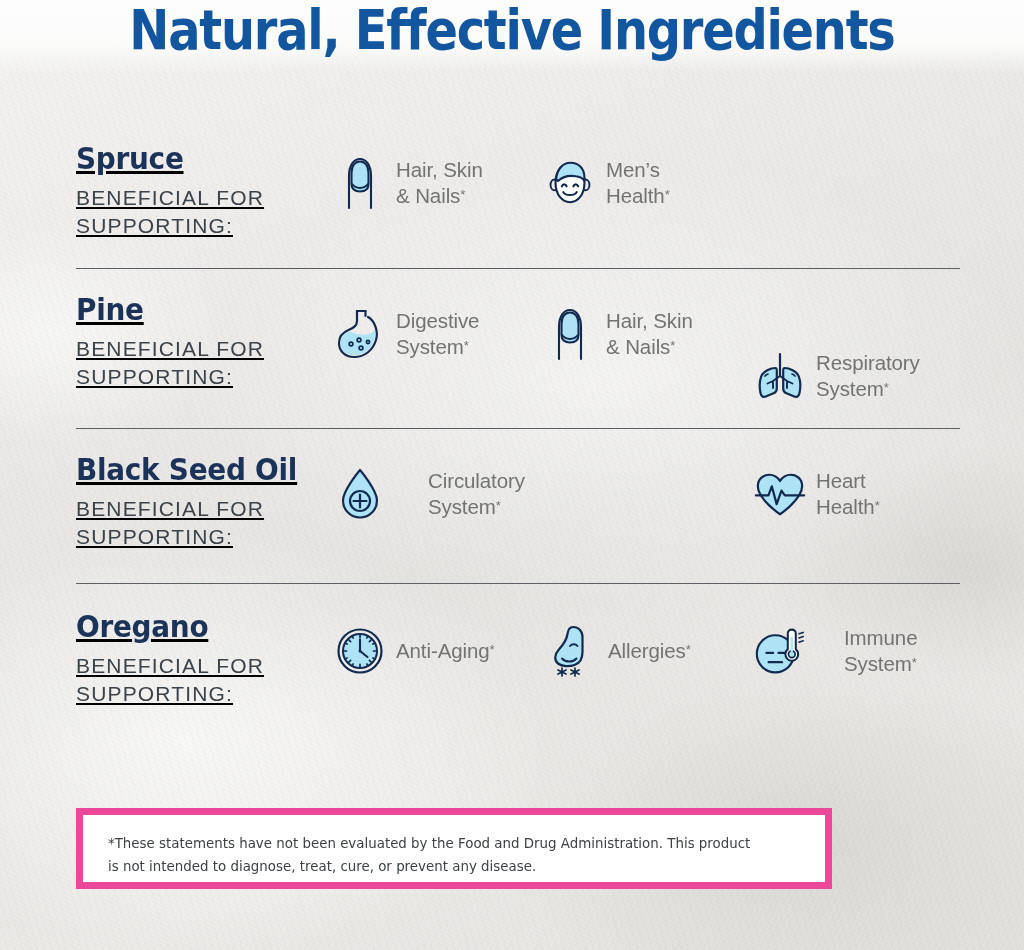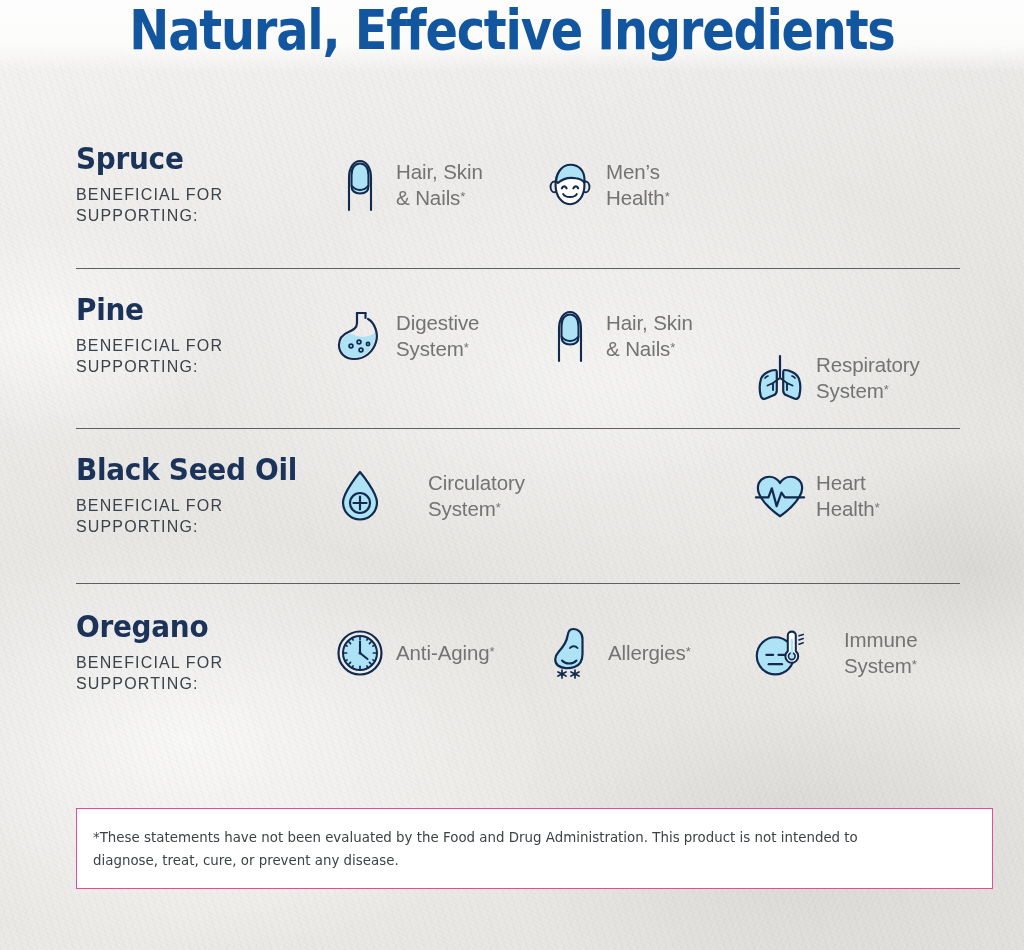--- a/index.html
+++ b/index.html
@@ -81,21 +81,22 @@
   .row-divider {
     position: absolute;
     left: 76px;
     width: 884px;
     height: 1px;
     background: #5c5f63;
   }
 
   .row-inner {
     display: flex;
-    align-items: flex-end;
+    align-items: center;
+    text-decoration: underline;
   }
 
   .name-block {
     width: 258px;
     flex: 0 0 258px;
     padding-top: 2px;
   }
   .ingredient-name {
     font-family: "DejaVu Sans", sans-serif;
     font-weight: bold;
@@ -103,21 +104,21 @@
     color: #1b3259;
     letter-spacing: -0.3px;
     transform: scaleX(0.9);
     transform-origin: 0 50%;
     white-space: nowrap;
     line-height: 1.05;
   }
   .beneficial-label {
     margin-top: 9px;
     font-family: "Liberation Sans", sans-serif;
-    font-size: 16px;
+    font-size: 21px;
     letter-spacing: 1.15px;
     color: #3b4249;
     line-height: 1.36;
     text-transform: uppercase;
     white-space: pre-line;
   }
 
   .benefits {
     display: flex;
     align-items: flex-start;
@@ -146,25 +147,25 @@
     white-space: pre-line;
     letter-spacing: -0.1px;
   }
   .benefit-label .star { font-size: 13px; vertical-align: 4px; }
 
   
   #disclaimer-box {
     position: absolute;
     left: 76px;
     top: 808px;
-    width: 917px;
+    width: 756px;
     height: 81px;
     background: #ffffff;
-    border: 1px solid #ec4899;
-    padding: 17px 20px 0 16px;
+    border: 7px solid #ec4899;
+    padding: 17px 20px 0 25px;
   }
   #disclaimer-text {
     font-family: "DejaVu Sans", sans-serif;
     font-size: 14.4px;
     line-height: 1.62;
     color: #3d4246;
     transform: scaleX(0.93);
     transform-origin: 0 50%;
   }
 </style>

